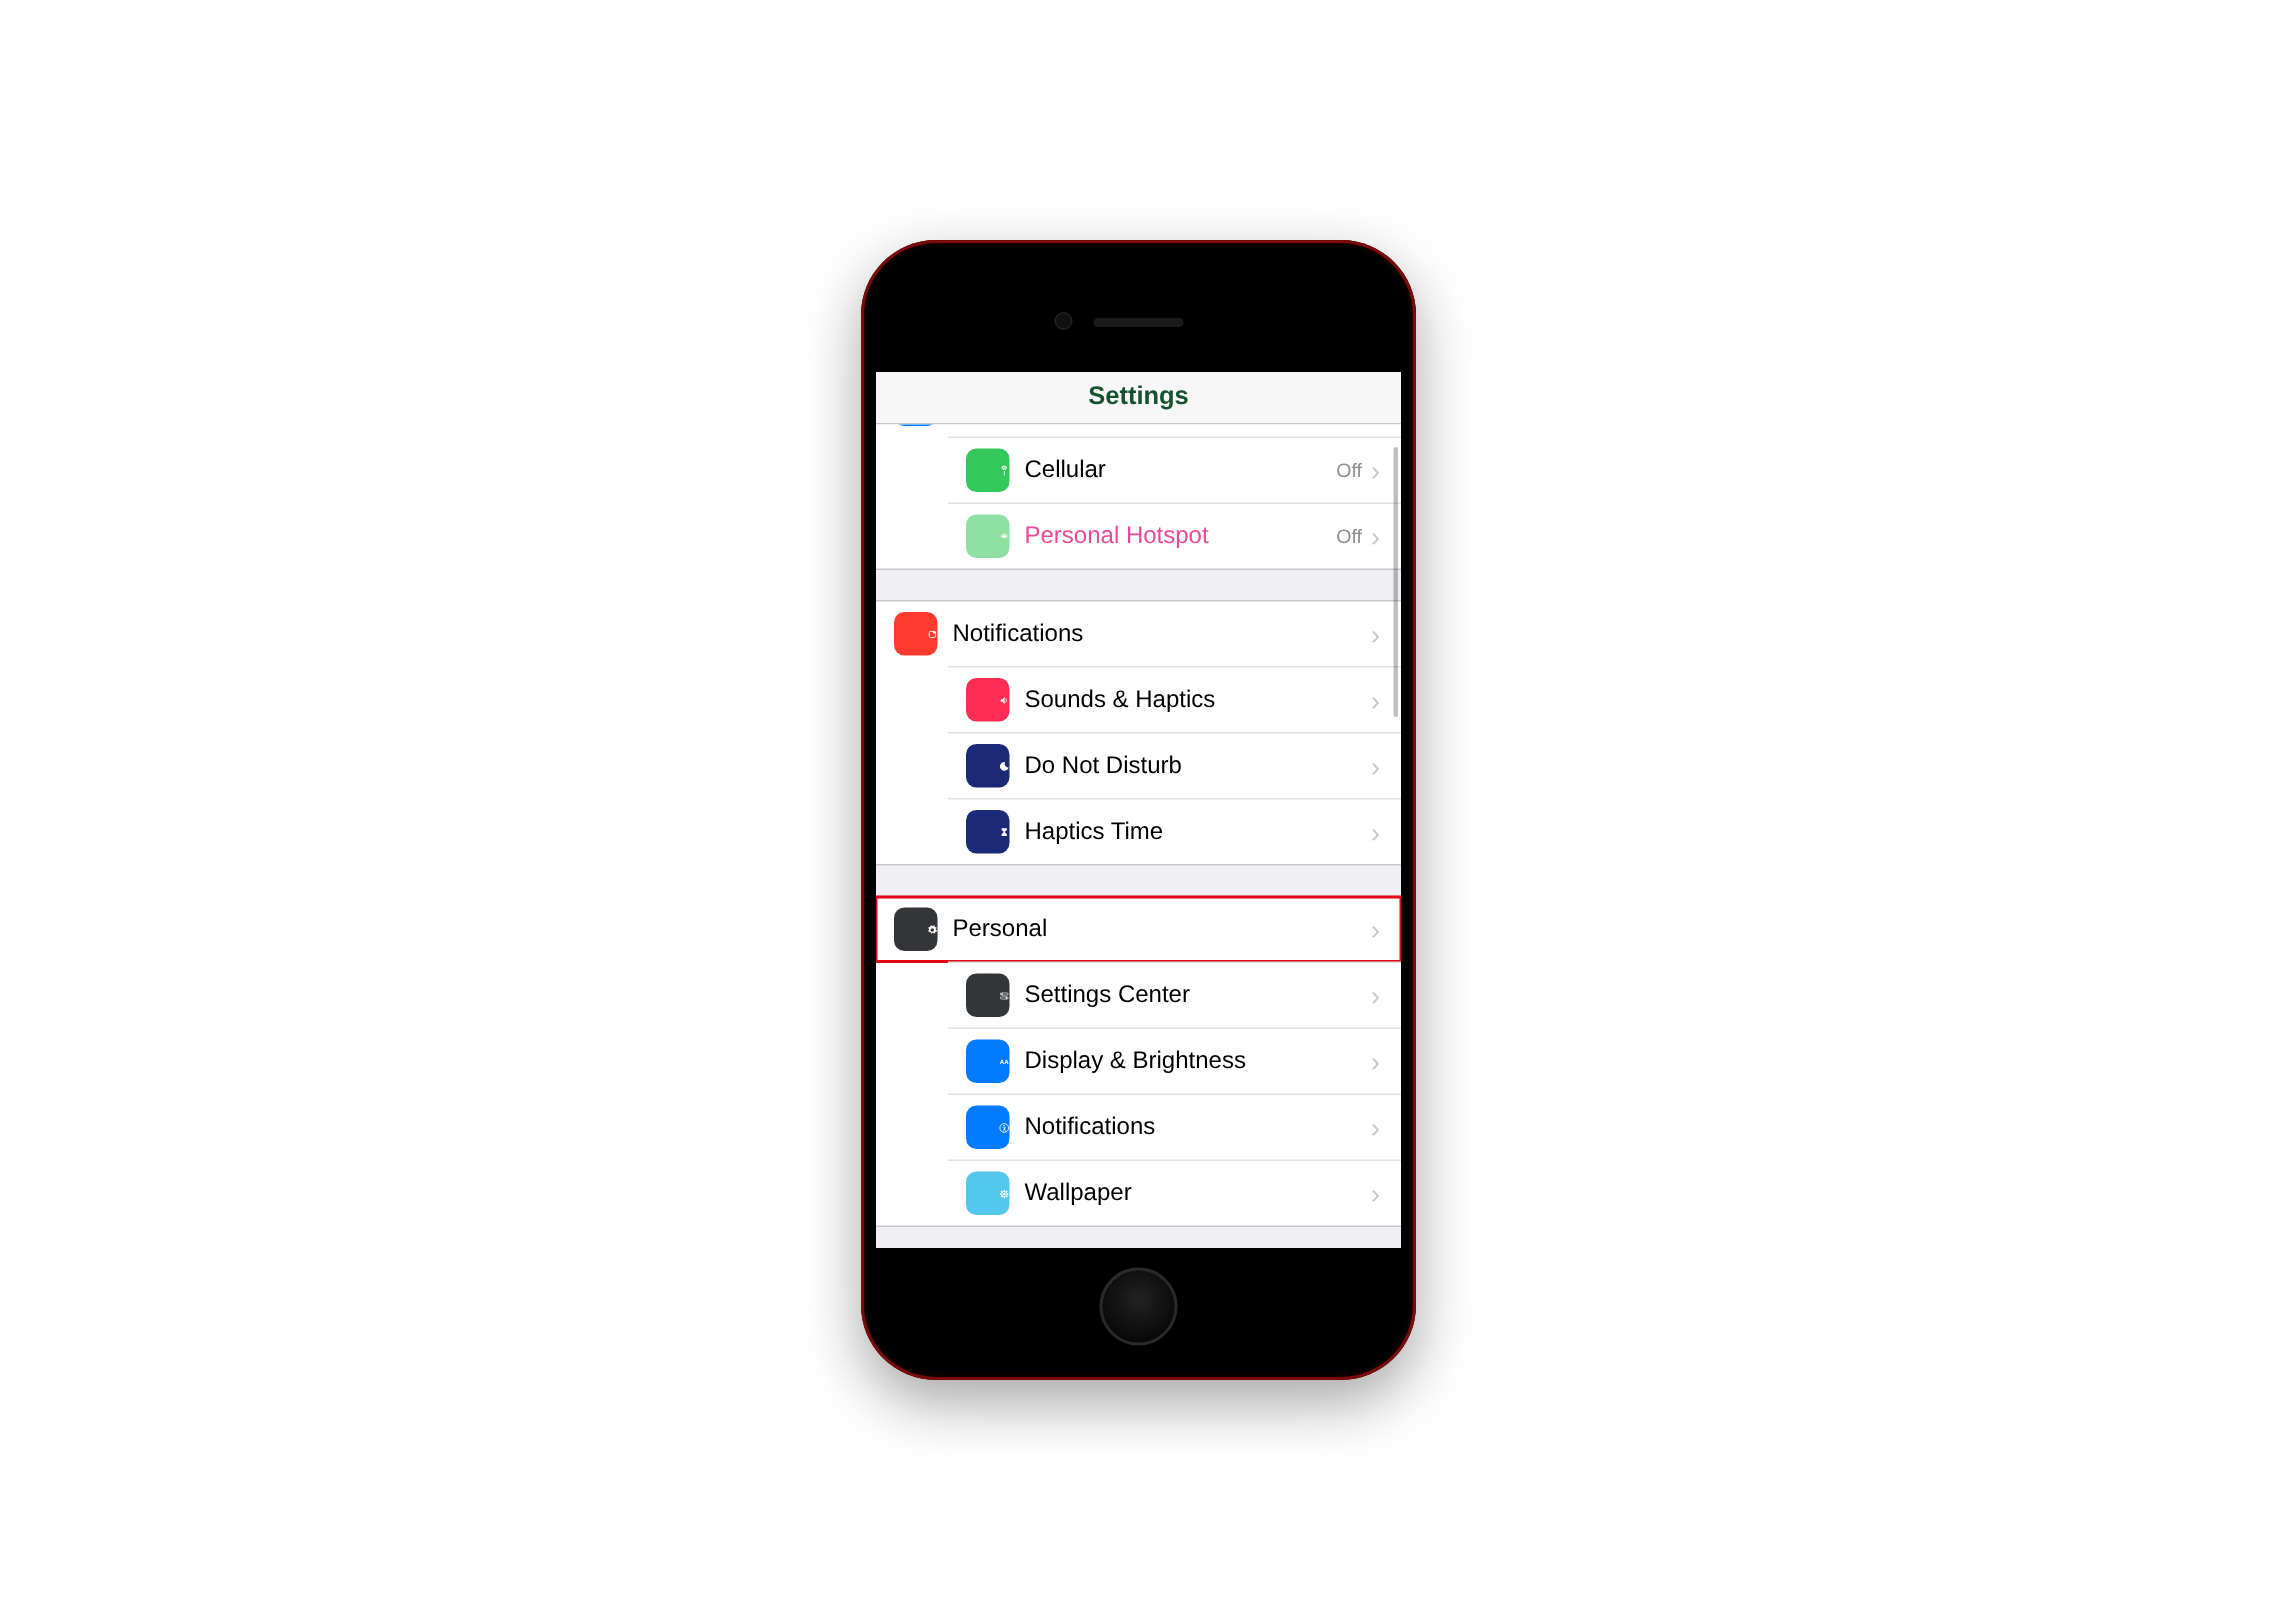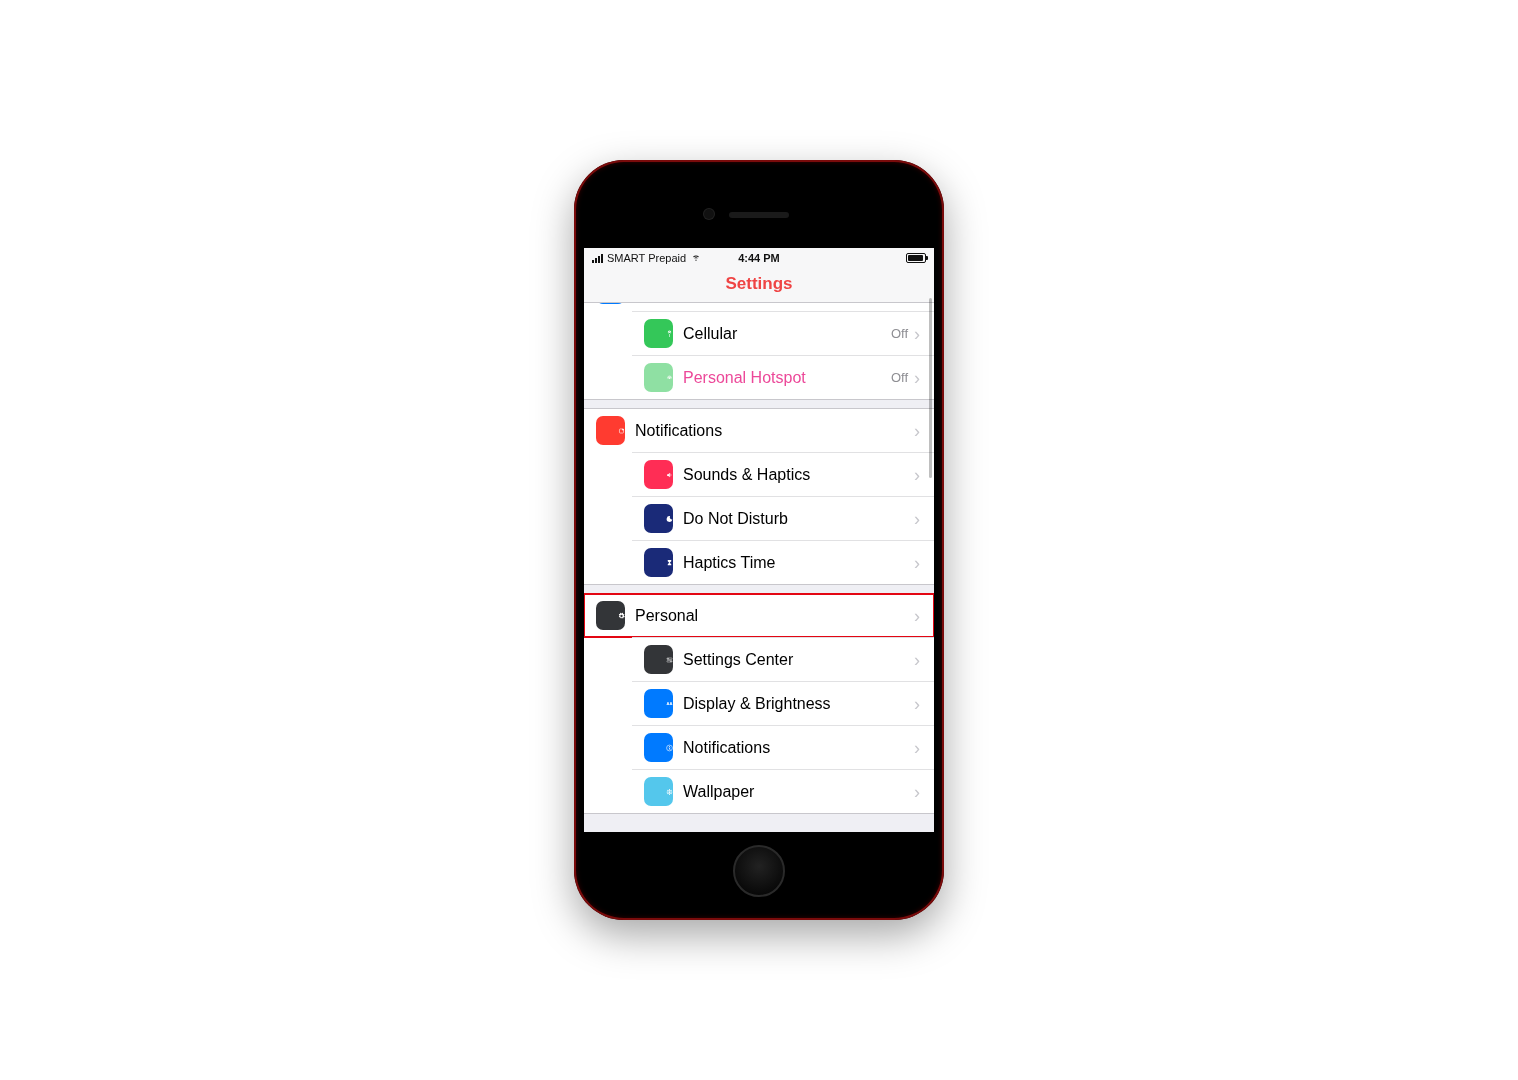--- a/index.html
+++ b/index.html
@@ -98,35 +98,35 @@
   .battery-body::after{content:"";position:absolute;right:-3px;top:2px;width:2px;height:4px;background:#111;border-radius:0 1px 1px 0;}
   .battery-fill{position:absolute;left:1px;top:1px;bottom:1px;width:15px;background:#111;border-radius:1px;}
 
   
   .nav-title{
     background:#f7f7f8;
     text-align:center;
     padding:6px 0 8px;
     font-weight:600;
     font-size:17px;
-    color:#ef4444;
+    color:#14532d;
     border-bottom:0.5px solid #c8c7cc;
   }
 
   
   .list-container{
     flex:1;
     overflow:hidden;
     background:#efeff4;
   }
   .group{
     background:#fff;
     border-top:0.5px solid #c8c7cc;
     border-bottom:0.5px solid #c8c7cc;
-    margin-bottom:8px;
+    margin-bottom:20px;
   }
   .group .row + .row{
     border-top:0.5px solid #e1e1e3;
     margin-left:48px;
   }
   .row-wrap{display:flex;align-items:center;padding:7px 10px 7px 12px;min-height:40px;position:relative;}
   .row{position:relative;}
   .row .row-wrap{padding-left:0;}
   .row .icon{
     width:29px;height:29px;border-radius:7px;
@@ -177,42 +177,20 @@
 
 <div class="phone-frame">
   <div class="phone-inner">
     <div class="top-bezel">
       <div class="speaker"></div>
       <div class="camera"></div>
     </div>
 
     <div class="screen">
 
-      <div class="status-bar">
-        <div class="status-left">
-          <span class="signal-icon">
-            <span></span>
-              <span></span>
-              <span></span>
-              <span></span>
-          </span>
-          <span>SMART Prepaid</span>
-          <span class="wifi-icon">
-            <svg viewBox="0 0 24 24">
-                <path fill="#111" d="M12 18c-.8 0-1.5.7-1.5 1.5S11.2 21 12 21s1.5-.7 1.5-1.5S12.8 18 12 18zm-4.2-3.6c2.3-2.3 6.1-2.3 8.4 0l-1.5 1.5c-1.5-1.5-3.9-1.5-5.4 0l-1.5-1.5zm-3-3c4-4 10.4-4 14.4 0l-1.5 1.5c-3.1-3.1-8.2-3.1-11.4 0l-1.5-1.5z"></path>
-              </svg>
-          </span>
-        </div>
-        <div class="status-center">4:44 PM</div>
-        <div class="battery-icon">
-          <div class="battery-body">
-              <div class="battery-fill"></div>
-            </div>
-        </div>
-      </div>
 
       <div class="nav-title">Settings</div>
 
       <div class="list-container" id="list-root">
 
       <div class="group">
             <div class="row" style="margin-top: -16px;">
               <div class="row-wrap">
                 <div class="icon" style="background: rgb(0, 122, 255);"></div>
               </div>

